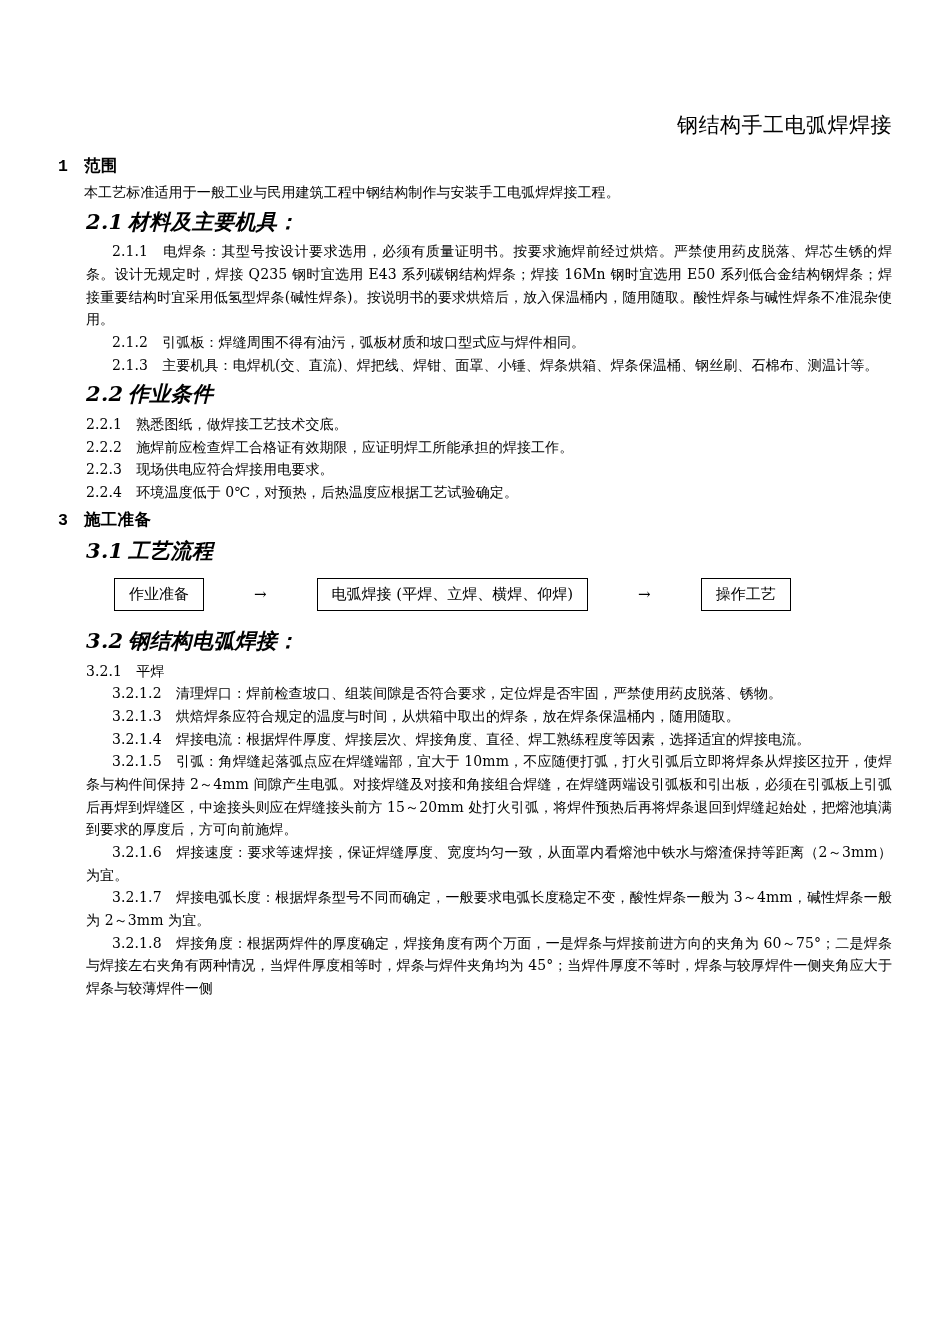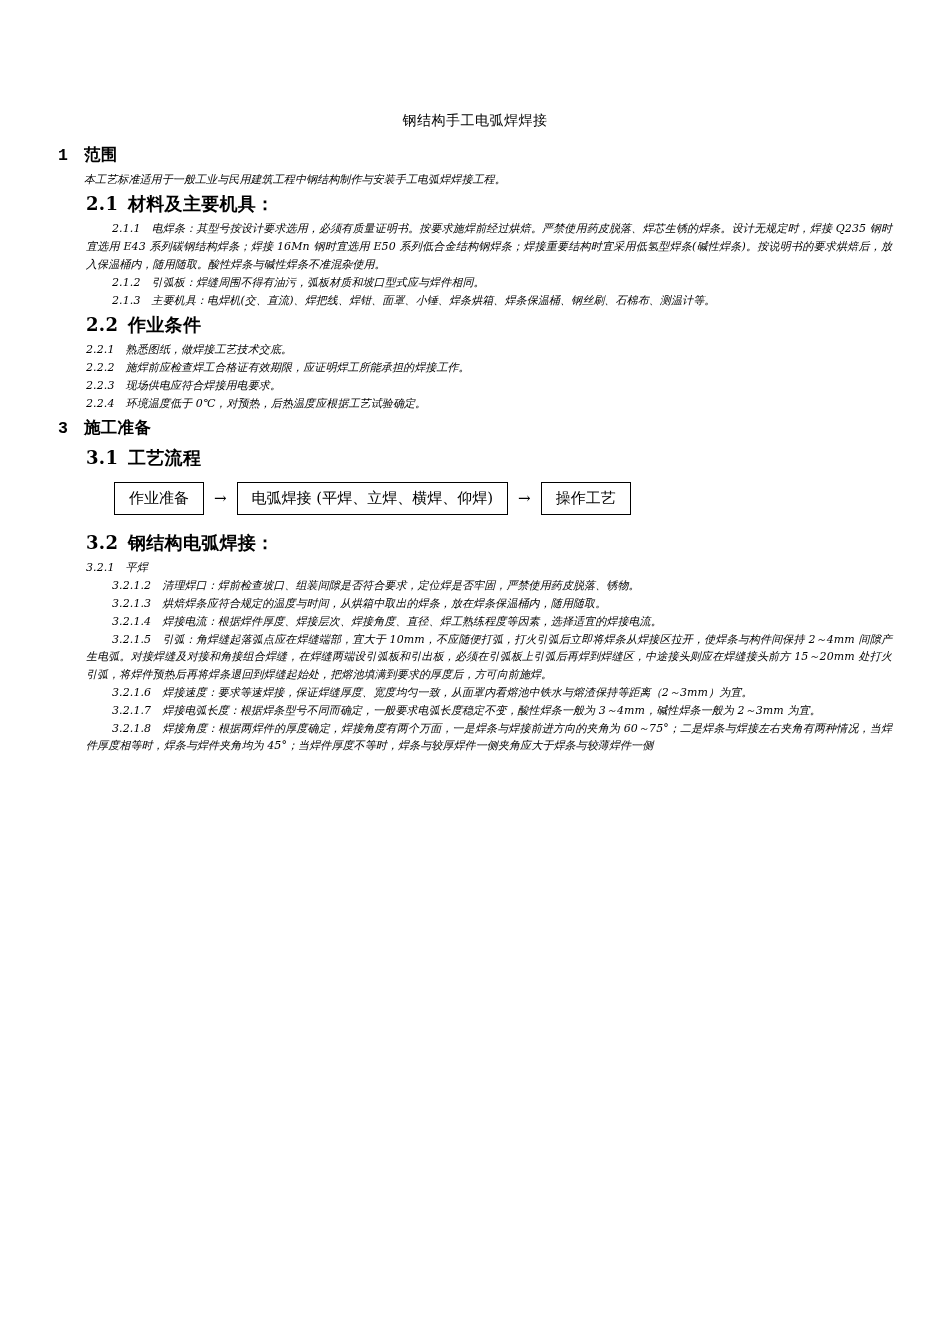--- a/index.html
+++ b/index.html
@@ -14,72 +14,73 @@
     color: #000000;
   }
   .page {
     position: relative;
     width: 950px;
     min-height: 1344px;
     box-sizing: border-box;
     padding: 110px 58px 40px 58px;
   }
   .doc-title {
-    text-align: center;
-    font-size: 14px;
+    text-align: right;
+    font-size: 21px;
     line-height: 1.5;
     margin: 0 0 12px 0;
     font-weight: normal;
     letter-spacing: 0.5px;
   }
   .h1 {
     font-size: 16.5px;
     font-weight: bold;
     margin: 4px 0 2px 0;
     line-height: 1.55;
     letter-spacing: 0.3px;
     font-family: Liberation Mono, monospace;
   }
   .h1 .num {
     display: inline-block;
     min-width: 26px;
   }
   .h2 {
-    font-size: 18px;
+    font-size: 21px;
     font-weight: bold;
     margin: 2px 0 2px 0;
     padding-left: 28px;
     line-height: 1.55;
     letter-spacing: 0.3px;
+    font-style: italic;
   }
   .h2 .num {
     display: inline-block;
     min-width: 42px;
   }
   p.body {
-    font-size: 11px;
+    font-size: 14px;
     line-height: 1.62;
     margin: 0;
     text-align: justify;
     text-justify: inter-ideograph;
     letter-spacing: 0.1px;
-    font-style: italic;
   }
   p.ind1 {
     text-indent: 26px;
   }
   p.ind2 {
     padding-left: 28px;
   }
   .flow {
     padding-left: 56px;
     margin: 10px 0 14px 0;
     display: flex;
     align-items: center;
     font-size: 15px;
+    gap: 40px;
   }
   .flow-box {
     border: 1px solid #000;
     padding: 6px 14px;
     font-size: 15px;
     line-height: 1.3;
     white-space: nowrap;
   }
   .flow-arrow {
     padding: 0 10px;

